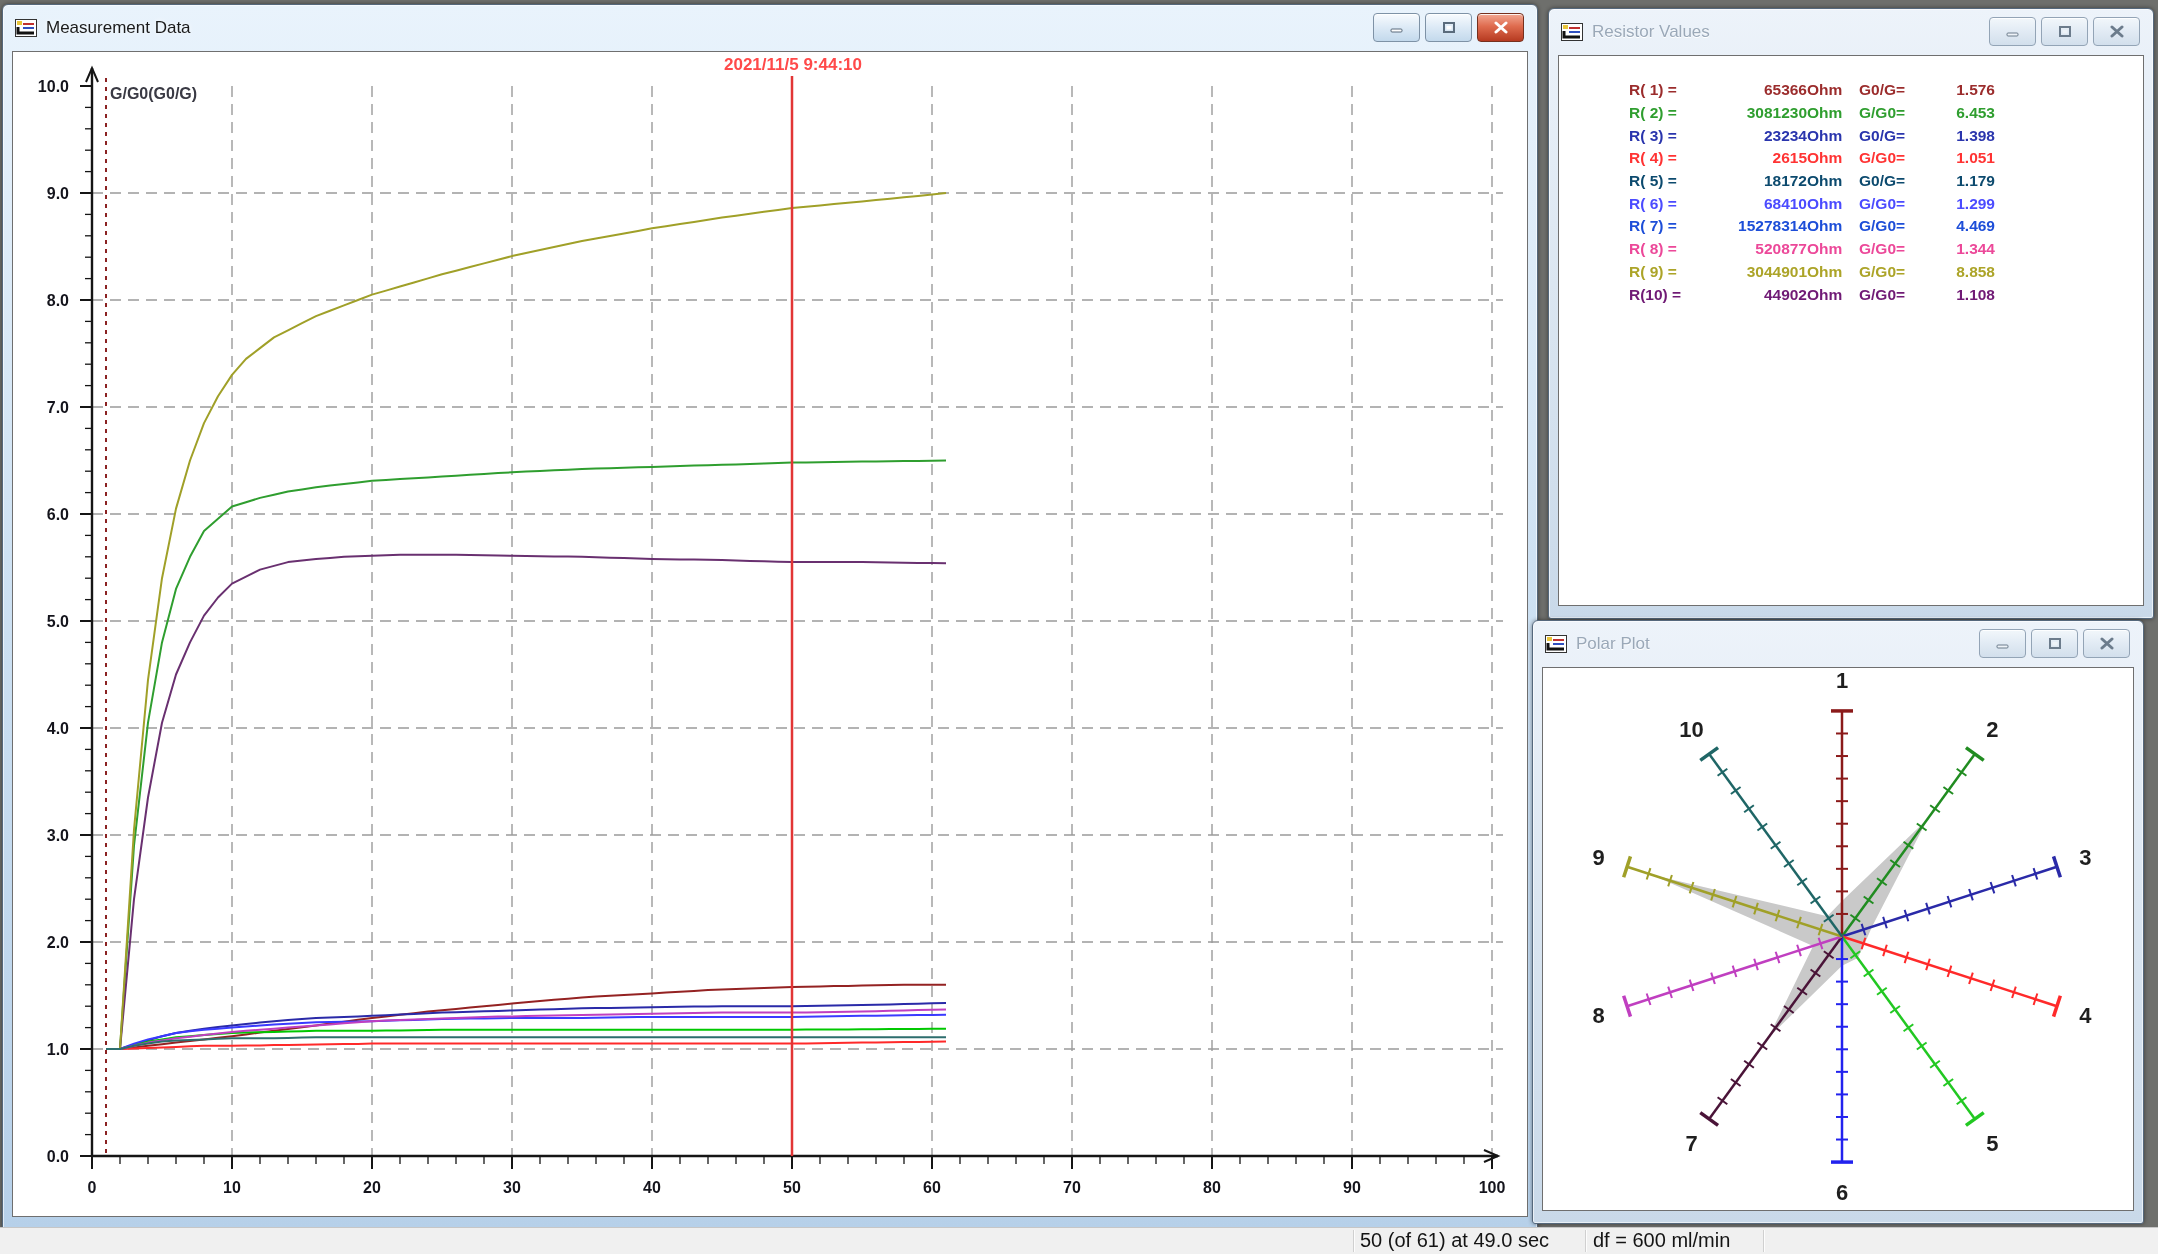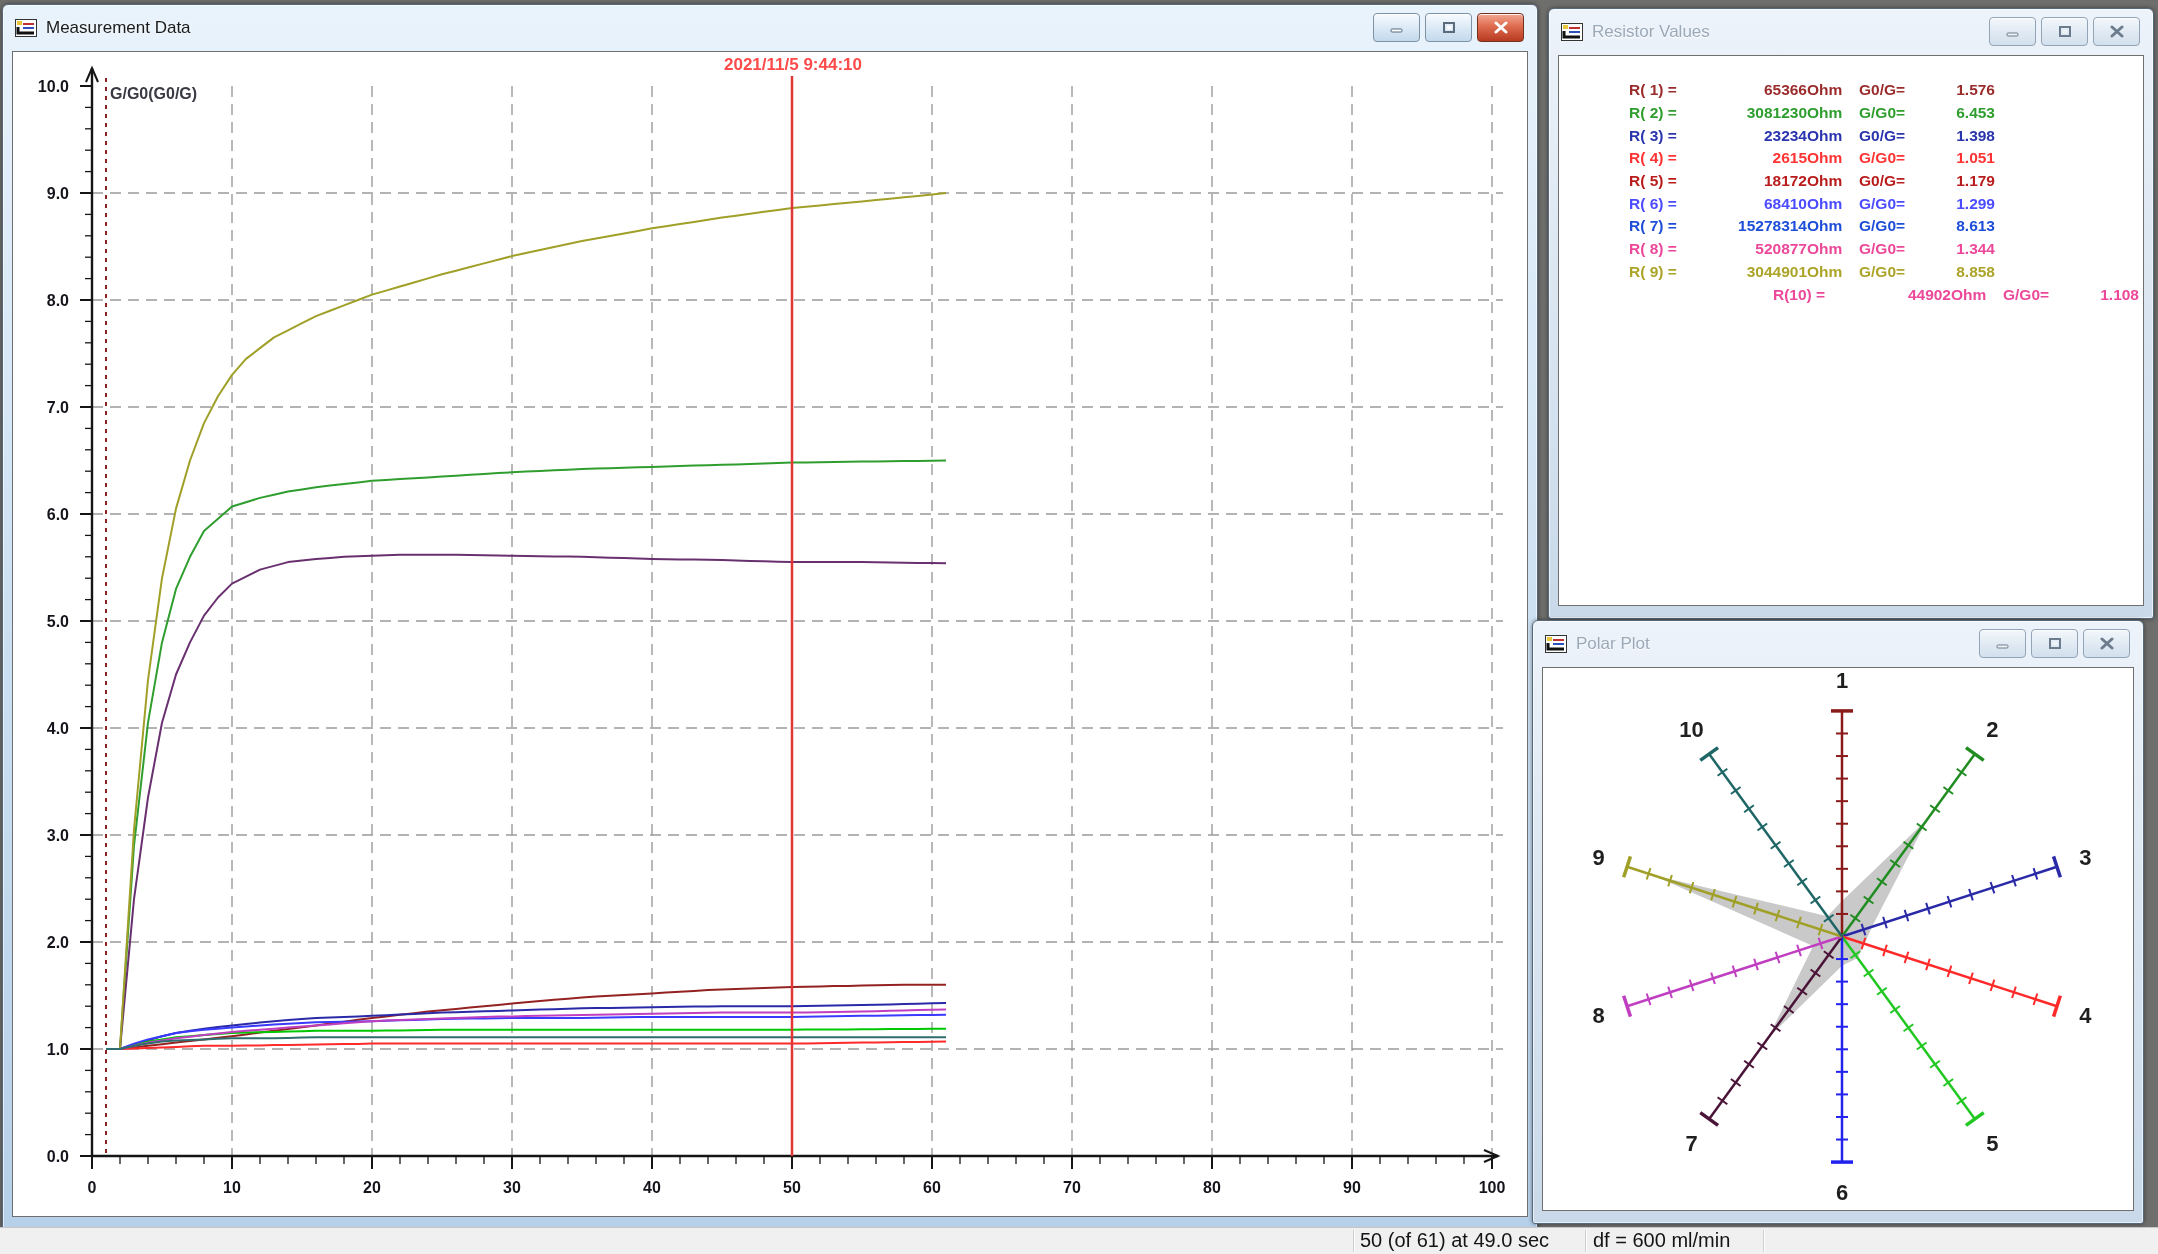--- a/index.html
+++ b/index.html
@@ -269,26 +269,26 @@
           <path d="M3 2 L13 11 M13 2 L3 11" stroke="#6c7c8c" stroke-width="3" stroke-linecap="round"></path>
         </svg>
     </div>
   </div>
   <div class="client">
     <div id="resistor-rows">
         <div class="r-row" style="color: rgb(155, 44, 44);"><span class="r-label">R( 1) =</span><span class="r-value">65366</span><span class="r-unit">Ohm</span><span class="r-ratio-label">G0/G=</span><span class="r-ratio-value">1.576</span></div>
         <div class="r-row" style="color: rgb(47, 158, 47);"><span class="r-label">R( 2) =</span><span class="r-value">3081230</span><span class="r-unit">Ohm</span><span class="r-ratio-label">G/G0=</span><span class="r-ratio-value">6.453</span></div>
         <div class="r-row" style="color: rgb(42, 53, 173);"><span class="r-label">R( 3) =</span><span class="r-value">23234</span><span class="r-unit">Ohm</span><span class="r-ratio-label">G0/G=</span><span class="r-ratio-value">1.398</span></div>
         <div class="r-row" style="color: rgb(255, 51, 51);"><span class="r-label">R( 4) =</span><span class="r-value">2615</span><span class="r-unit">Ohm</span><span class="r-ratio-label">G/G0=</span><span class="r-ratio-value">1.051</span></div>
-        <div class="r-row" style="color: #b91c1c;"><span class="r-label">R( 5) =</span><span class="r-value">18172</span><span class="r-unit">Ohm</span><span class="r-ratio-label">G0/G=</span><span class="r-ratio-value">1.179</span></div>
+        <div class="r-row" style="color: #0c4a6e;"><span class="r-label">R( 5) =</span><span class="r-value">18172</span><span class="r-unit">Ohm</span><span class="r-ratio-label">G0/G=</span><span class="r-ratio-value">1.179</span></div>
         <div class="r-row" style="color: rgb(75, 75, 255);"><span class="r-label">R( 6) =</span><span class="r-value">68410</span><span class="r-unit">Ohm</span><span class="r-ratio-label">G/G0=</span><span class="r-ratio-value">1.299</span></div>
-        <div class="r-row" style="color: #1d4ed8;"><span class="r-label">R( 7) =</span><span class="r-value">15278314</span><span class="r-unit">Ohm</span><span class="r-ratio-label">G/G0=</span><span class="r-ratio-value">8.613</span></div>
+        <div class="r-row" style="color: #1d4ed8;"><span class="r-label">R( 7) =</span><span class="r-value">15278314</span><span class="r-unit">Ohm</span><span class="r-ratio-label">G/G0=</span><span class="r-ratio-value">4.469</span></div>
         <div class="r-row" style="color: #ec4899;"><span class="r-label">R( 8) =</span><span class="r-value">520877</span><span class="r-unit">Ohm</span><span class="r-ratio-label">G/G0=</span><span class="r-ratio-value">1.344</span></div>
         <div class="r-row" style="color: rgb(172, 164, 40);"><span class="r-label">R( 9) =</span><span class="r-value">3044901</span><span class="r-unit">Ohm</span><span class="r-ratio-label">G/G0=</span><span class="r-ratio-value">8.858</span></div>
-        <div class="r-row" style="color: #ec4899; justify-content: flex-end;"><span class="r-label">R(10) =</span><span class="r-value">44902</span><span class="r-unit">Ohm</span><span class="r-ratio-label">G/G0=</span><span class="r-ratio-value">1.108</span></div>
+        <div class="r-row" style="color: #701a75;"><span class="r-label">R(10) =</span><span class="r-value">44902</span><span class="r-unit">Ohm</span><span class="r-ratio-label">G/G0=</span><span class="r-ratio-value">1.108</span></div>
       </div>
   </div>
 </div>
 
 <div class="window inactive" style="left:1532px;top:620px;width:610px;height:602px;">
   <div class="titlebar">
     <svg class="win-icon" viewBox="0 0 22 18">
       <rect x="0.5" y="0.5" width="21" height="17" fill="#ffffff" stroke="#333"></rect>
       <rect x="2" y="2" width="5" height="4" fill="#e8c53a"></rect>
       <path d="M8 5 L19 5" stroke="#c03030" stroke-width="2" fill="none"></path>

